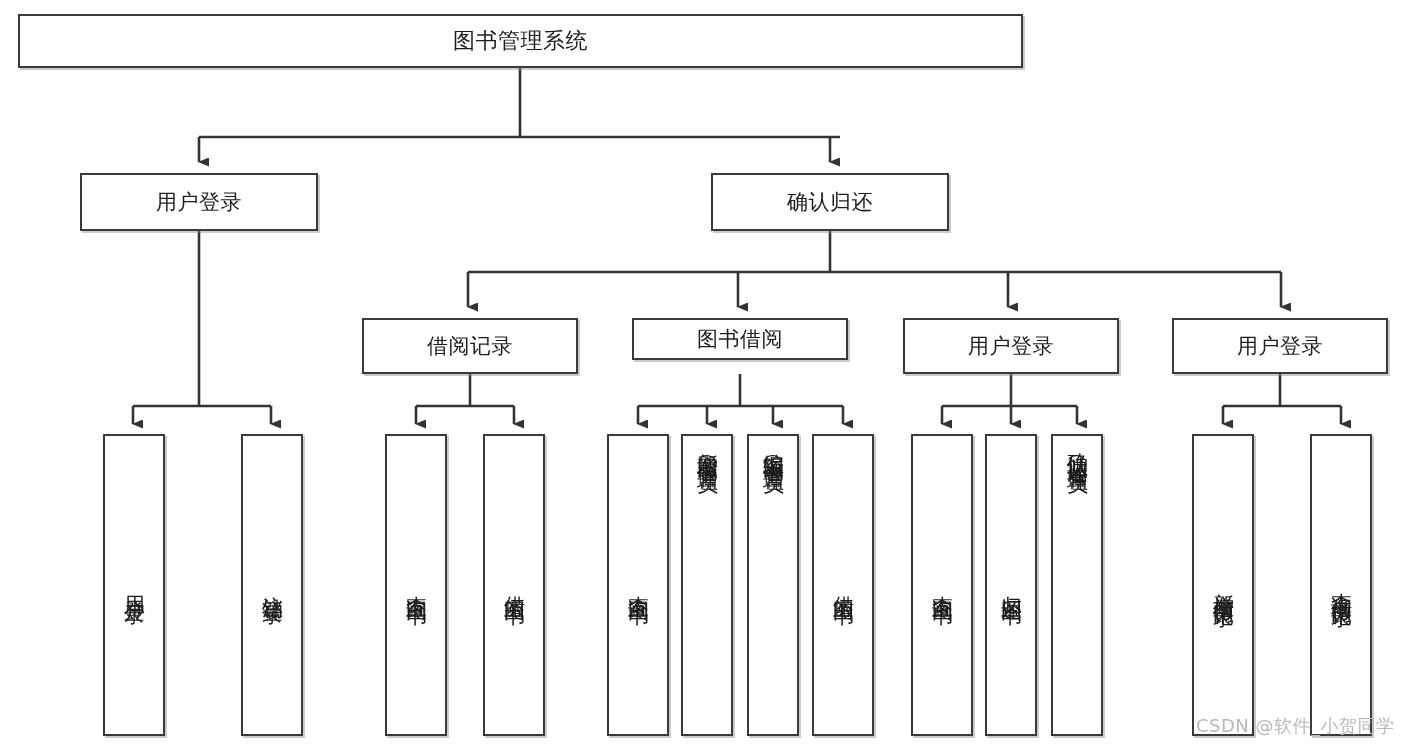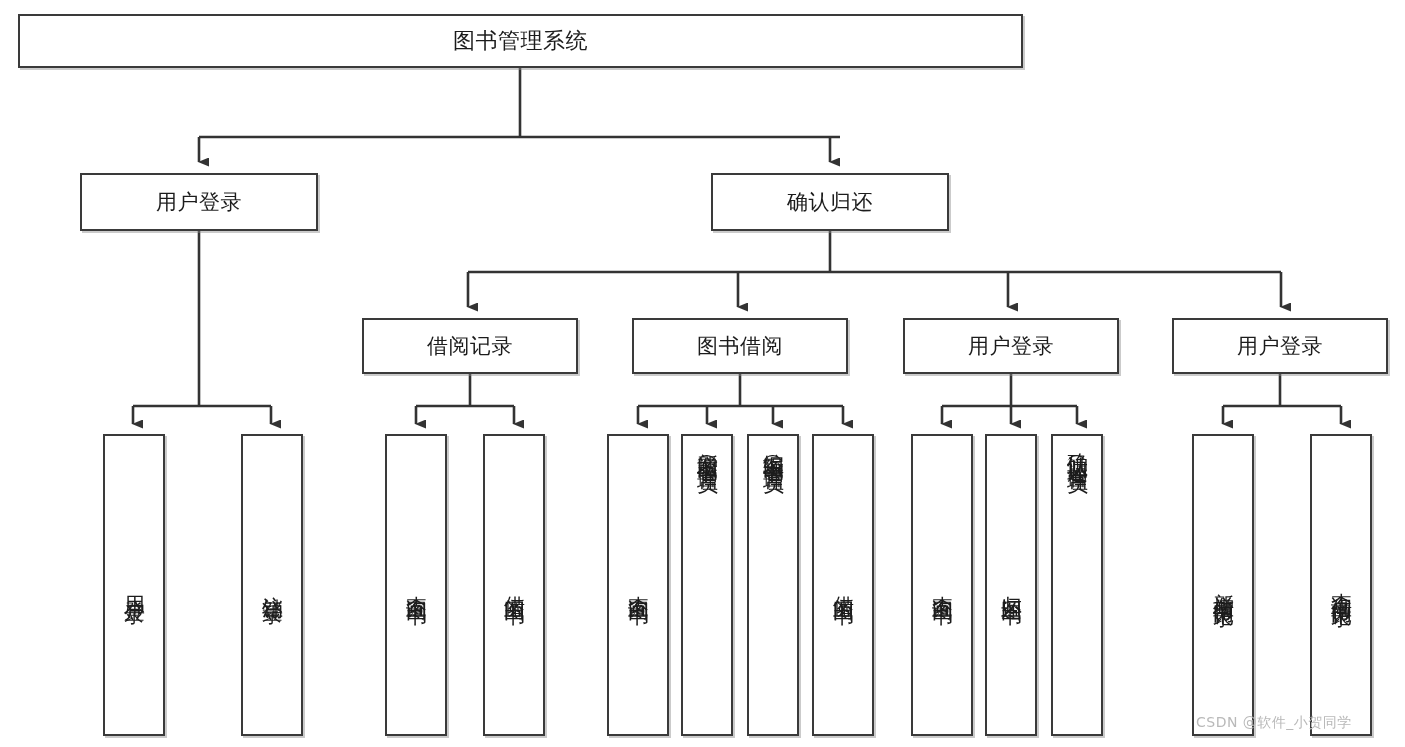--- a/index.html
+++ b/index.html
@@ -65,21 +65,21 @@
     line-height: 1.0;
     letter-spacing: 3px;
     white-space: nowrap;
     display: block;
   }
   .node.vert.centerwrap {
     align-items: center;
   }
   .watermark {
     position: absolute;
-    font-size: 14px;
+    font-size: 18px;
     color: #b9b9b9;
     letter-spacing: 0.5px;
     white-space: nowrap;
     z-index: 5;
     font-family: "DejaVu Sans", "Liberation Sans", sans-serif;
   }
 </style>
 </head>
 <body>
 
@@ -142,21 +142,21 @@
   <div class="node horiz" style="left:80px; top:173px; width:238px; height:58px;">
     <span class="node-label">用户登录</span>
   </div>
   <div class="node horiz" style="left:711px; top:173px; width:238px; height:58px;">
     <span class="node-label">确认归还</span>
   </div>
 
   <div class="node horiz" style="left:362px; top:318px; width:216px; height:56px;">
     <span class="node-label">借阅记录</span>
   </div>
-  <div class="node horiz" style="left:632px; top:318px; width:216px; height:56px;">
+  <div class="node horiz" style="left:632px; top:318px; width:216px; height:42px;">
     <span class="node-label">图书借阅</span>
   </div>
   <div class="node horiz" style="left:903px; top:318px; width:216px; height:56px;">
     <span class="node-label">用户登录</span>
   </div>
   <div class="node horiz" style="left:1172px; top:318px; width:216px; height:56px;">
     <span class="node-label">用户登录</span>
   </div>
 
   <div class="node vert centerwrap" style="left:103px; top:434px; width:62px; height:302px;">

